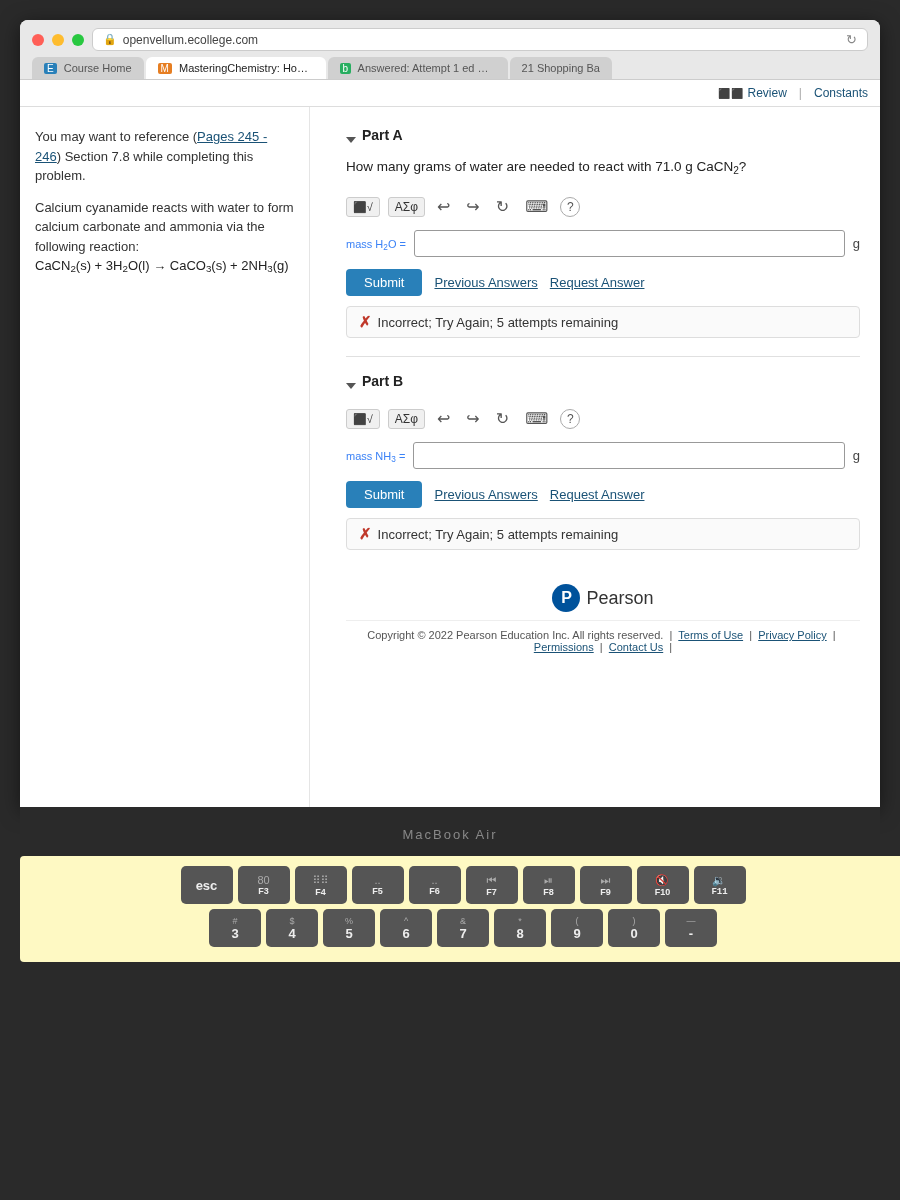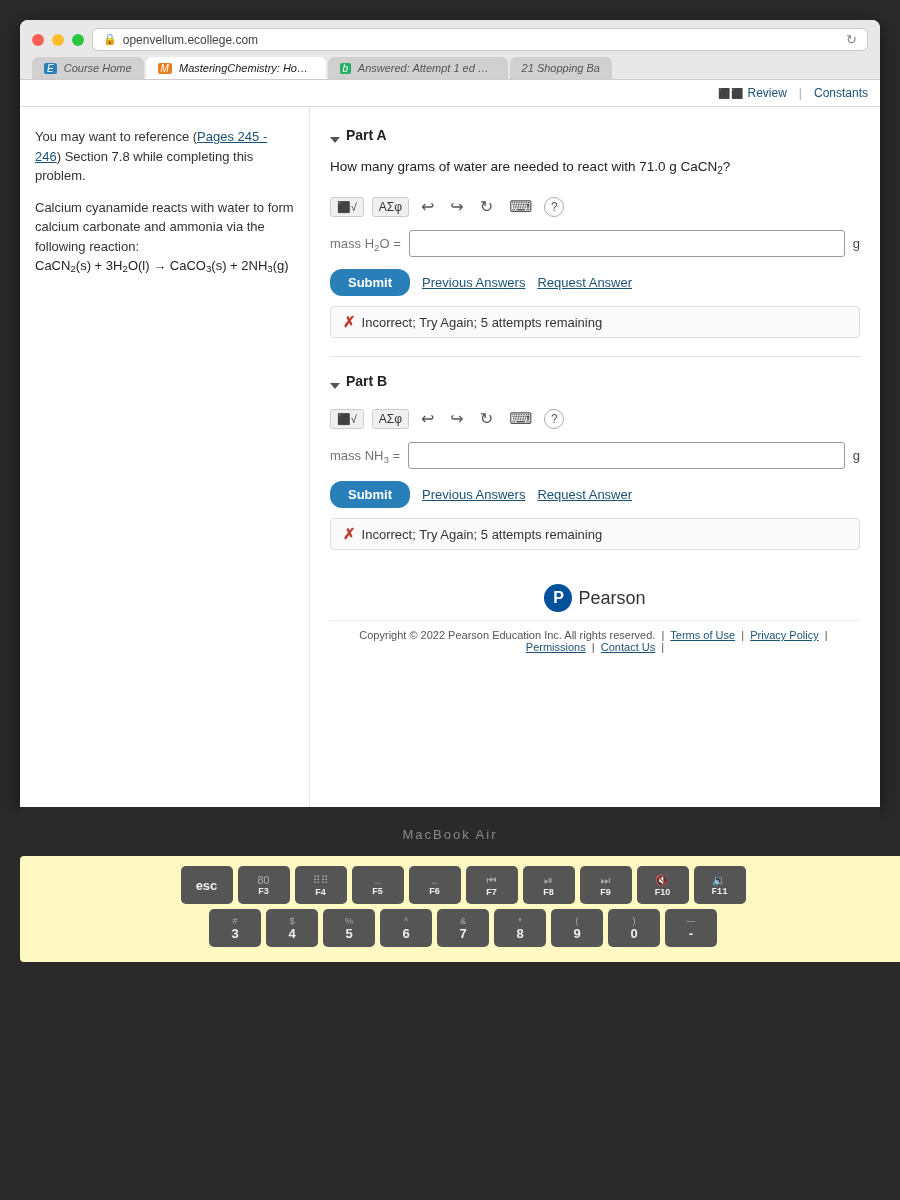--- a/index.html
+++ b/index.html
@@ -63,21 +63,20 @@
       align-items: center;
       gap: 6px;
     }
 
     .lock-icon { color: #666; font-size: 11px; }
 
     .browser-tabs {
       display: flex;
       gap: 2px;
       align-items: flex-end;
-      font-style: italic;
     }
 
     .tab {
       background: #d0d0d0;
       padding: 5px 12px;
       border-radius: 6px 6px 0 0;
       font-size: 11px;
       color: #555;
       cursor: pointer;
       white-space: nowrap;
@@ -108,20 +107,21 @@
       display: flex;
       align-items: center;
       gap: 4px;
     }
 
     
     .page-content {
       background: white;
       display: flex;
       min-height: 700px;
+      gap: 16px;
     }
 
     
     .sidebar {
       width: 290px;
       min-width: 290px;
       padding: 20px 15px;
       background: white;
       border-right: 1px solid #e5e5e5;
       font-size: 13px;
@@ -201,23 +201,23 @@
 
     
     .answer-row {
       display: flex;
       align-items: center;
       gap: 8px;
       margin-bottom: 12px;
     }
 
     .answer-label {
-      font-size: 13px;
+      font-size: 11px;
       white-space: nowrap;
-      color: #737373;
+      color: #3b82f6;
     }
 
     .answer-input {
       flex: 1;
       border: 1px solid #999;
       border-radius: 3px;
       padding: 5px 8px;
       font-size: 13px;
       outline: none;
     }
@@ -232,25 +232,25 @@
       display: flex;
       align-items: center;
       gap: 12px;
       margin-bottom: 10px;
     }
 
     .submit-btn {
       background: #2980b9;
       color: white;
       border: none;
-      border-radius: 12px;
+      border-radius: 4px;
       padding: 6px 18px;
       font-size: 13px;
       cursor: pointer;
-      font-weight: 700;
+      font-weight: 400;
     }
 
     .link-btn {
       background: none;
       border: none;
       color: #1a5276;
       cursor: pointer;
       font-size: 13px;
       text-decoration: underline;
     }

